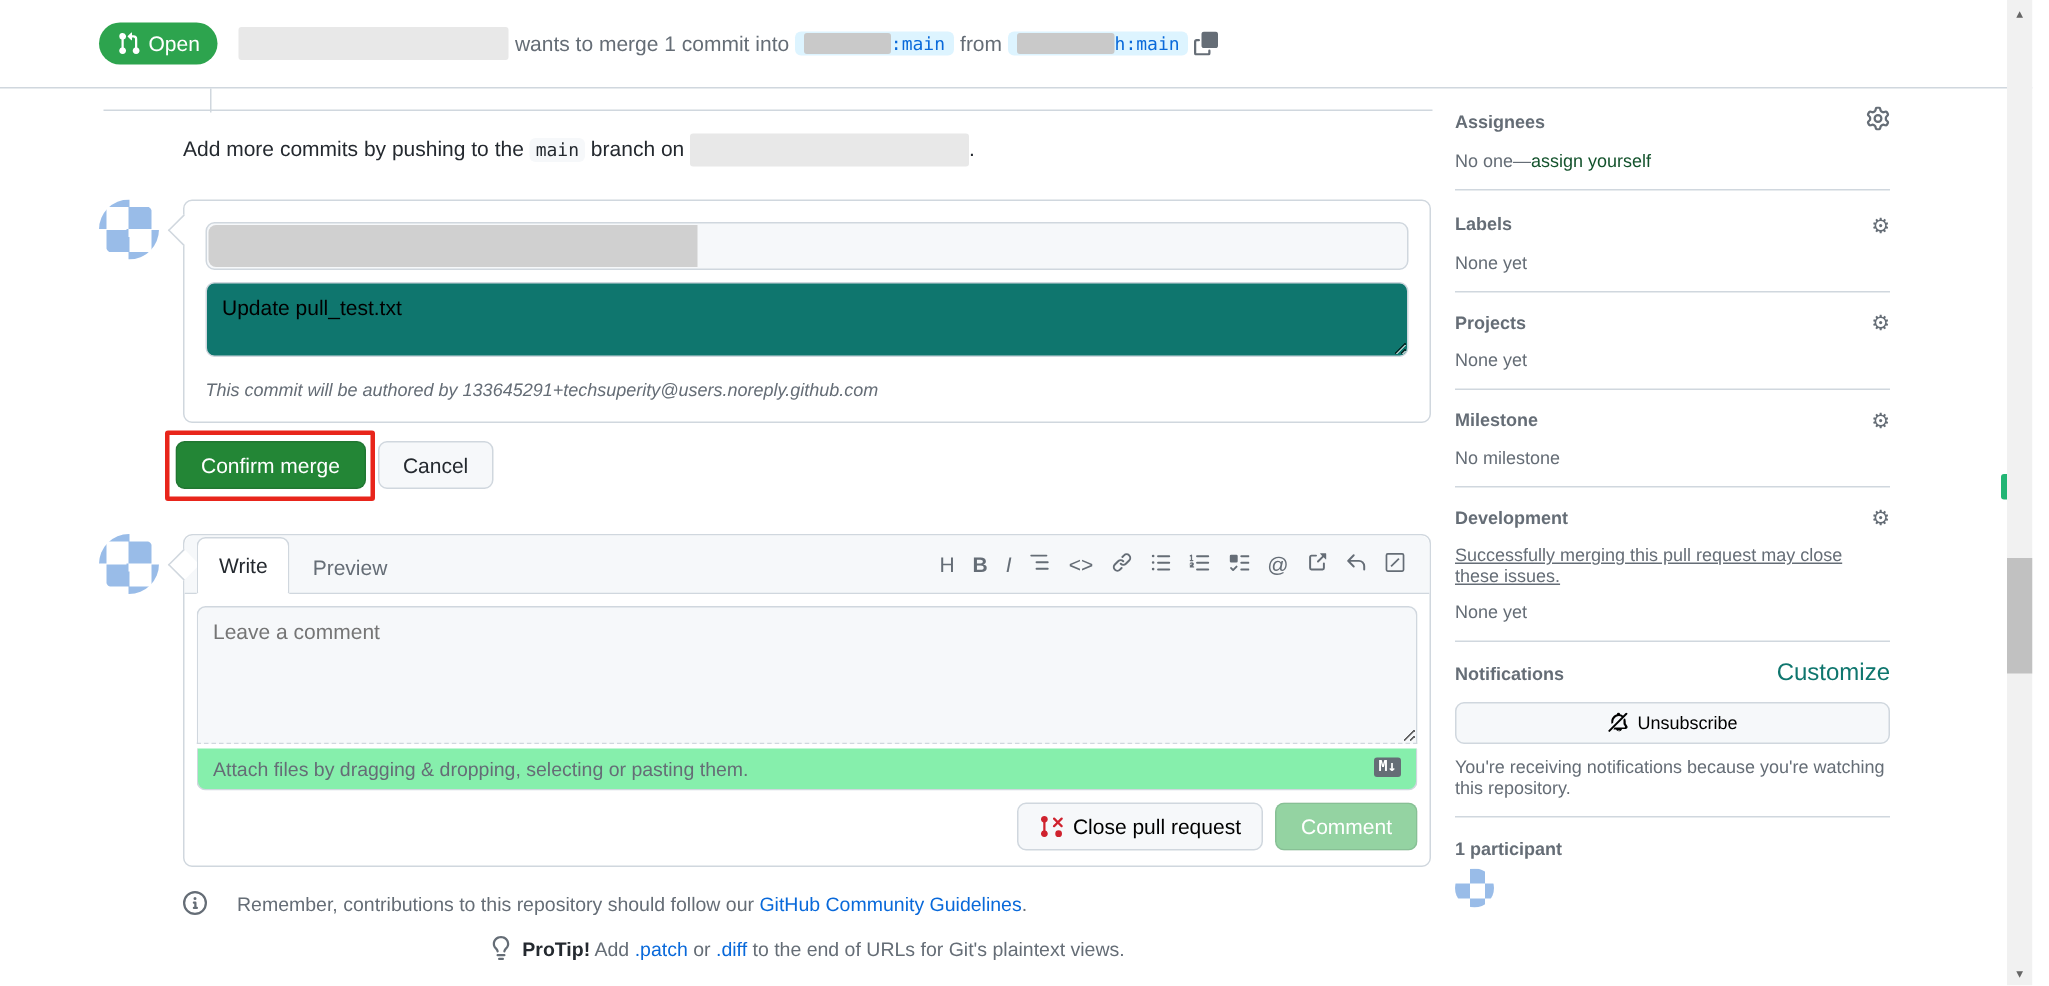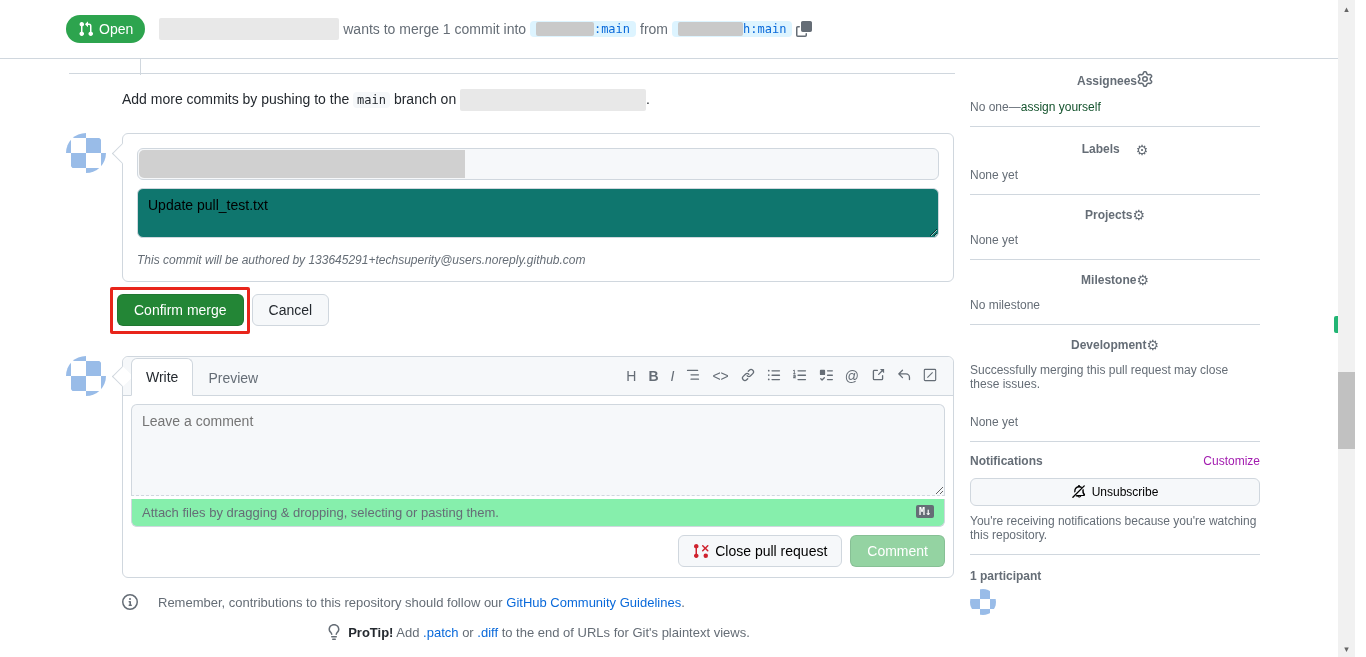--- a/index.html
+++ b/index.html
@@ -49,21 +49,21 @@
 .md-badge { font-size: 10px; font-weight: bold; background: #656d76; color: #fff; padding: 1px 3px; border-radius: 2px; font-family: monospace; }
 .comment-actions { display: flex; justify-content: flex-end; gap: 8px; padding: 0 8px 10px; }
 .btn-close { background: #f6f8fa; border: 1px solid #d0d7de; padding: 7px 14px; border-radius: 6px; font-size: 14px; font-weight: 500; cursor: pointer; display: inline-flex; align-items: center; gap: 6px; }
 .btn-comment-disabled { background: #94d3a2; color: #fff; border: 1px solid rgba(27,31,36,0.1); padding: 7px 16px; border-radius: 6px; font-size: 14px; font-weight: 500; cursor: not-allowed; }
 .remember { margin: 16px 0 0 56px; color: #656d76; font-size: 13px; display: flex; align-items: center; gap: 20px; }
 .remember a { color: #0969da; text-decoration: none; }
 .protip { margin: 14px 0 0 56px; text-align: center; color: #656d76; font-size: 13px; display: flex; align-items: center; justify-content: center; gap: 6px; }
 .protip a { color: #0969da; text-decoration: none; }
 .protip strong { color: #24292f; }
 .side-sec { padding: 12px 0; border-bottom: 1px solid #d0d7de; }
-.side-head { display: flex; justify-content: center; align-items: center; margin-bottom: 10px; }
+.side-head { display: flex; justify-content: space-between; align-items: center; margin-bottom: 10px; }
 .side-title { font-size: 12px; font-weight: 600; color: #656d76; }
 .gear { color: #656d76; cursor: pointer; }
 .side-body { font-size: 12px; color: #656d76; }
 .side-body a { color: #14532d; text-decoration: none; }
 .notif-row { display: flex; justify-content: space-between; align-items: center; margin-bottom: 10px; }
 .unsub-btn { width: 100%; background: #f6f8fa; border: 1px solid #d0d7de; border-radius: 6px; padding: 6px; font-size: 12px; font-weight: 500; cursor: pointer; display: flex; align-items: center; justify-content: center; gap: 6px; }
 .notif-note { font-size: 12px; color: #656d76; margin-top: 8px; }
 .participants { padding-top: 12px; }
 .part-avatar { width: 26px; height: 26px; border-radius: 50%; background: repeating-conic-gradient(#99bce8 0 25%, #fff 0 50%); background-size: 20px 20px; margin-top: 6px; }
 </style>
@@ -231,28 +231,28 @@
           <span class="gear">⚙</span>
         </div>
         <div class="side-body">No milestone</div>
       </div>
 
       <div class="side-sec">
         <div class="side-head">
           <span class="side-title">Development</span>
           <span class="gear">⚙</span>
         </div>
-        <div class="side-body" style="margin-bottom:24px;">Successfully merging this pull request may close these issues.</div>
+        <div class="side-body" style="margin-bottom:10px;text-decoration:underline;">Successfully merging this pull request may close these issues.</div>
         <div class="side-body">None yet</div>
       </div>
 
       <div class="side-sec" style="border-bottom:1px solid #d0d7de;">
         <div class="notif-row">
           <span class="side-title">Notifications</span>
-          <a href="#" style="font-size:12px;color:#a21caf;text-decoration:none;">Customize</a>
+          <a href="#" style="font-size:16px;color:#0f766e;text-decoration:none;">Customize</a>
         </div>
         <button class="unsub-btn">
           <svg width="14" height="14" viewBox="0 0 16 16" fill="currentColor">
               <path d="m4.163 13 .8-1.5H12.5a.5.5 0 0 0 .424-.765l-.827-1.32A2 2 0 0 1 11.8 8.354V6.5c0-.318-.037-.626-.106-.922l1.222-1.222C13.275 5.11 13.5 5.942 13.5 6.81v1.545l1.195 1.911c.624.999-.094 2.234-1.195 2.234h-2.819c-.346 1.016-1.317 1.75-2.431 1.75-.854 0-1.624-.43-2.087-1.25Zm4.087.75c.38 0 .714-.195.897-.5H7.349c.184.305.518.5.898.5ZM4 6.81v.847L2.82 8.837A4.522 4.522 0 0 1 2.5 7.15V6.81c0-2.663 1.822-4.912 4.287-5.545a1.207 1.207 0 0 1 2.426 0c.845.217 1.617.618 2.268 1.157l-1.07 1.07A4.31 4.31 0 0 0 8.25 2.75 4.293 4.293 0 0 0 4 6.81ZM14.53.47a.75.75 0 0 1 0 1.06l-13 13a.75.75 0 0 1-1.06-1.06l13-13a.75.75 0 0 1 1.06 0Z"></path>
             </svg>
           <span>Unsubscribe</span>
         </button>
         <div class="notif-note">You're receiving notifications because you're watching this repository.</div>
       </div>
 

